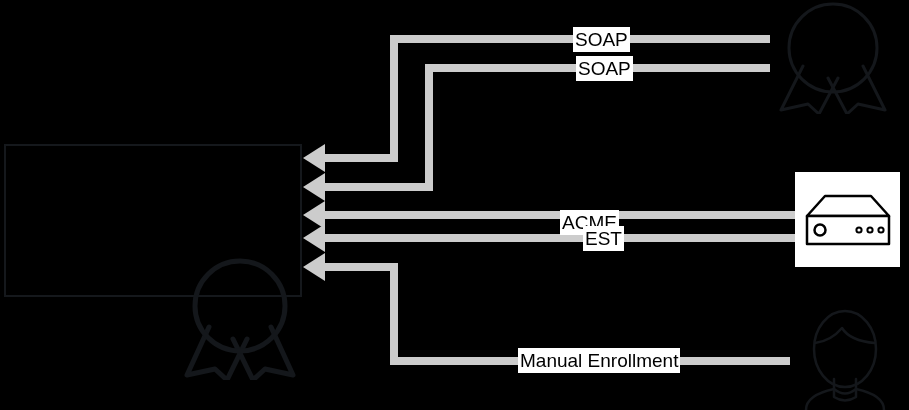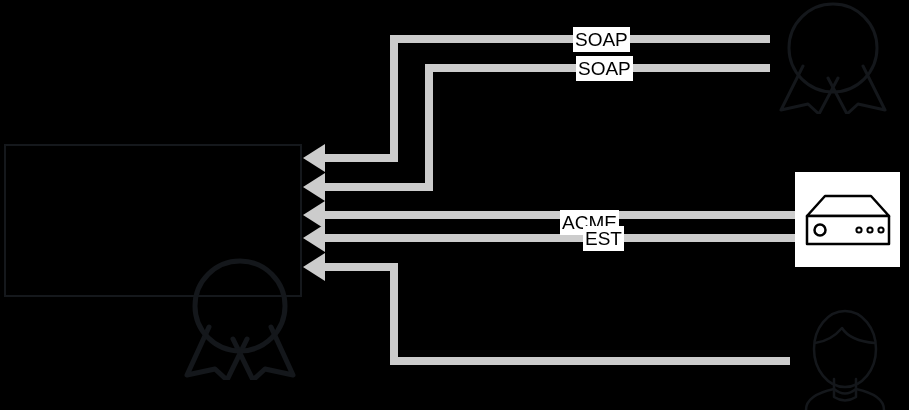--- a/index.html
+++ b/index.html
@@ -107,20 +107,21 @@
   <div class="conn-h" style="left:325px; top:234px; width:470px;"></div>
 
   <div class="conn-h" style="left:390px; top:357px; width:400px;"></div>
   <div class="conn-v" style="left:390px; top:263px; height:100px;"></div>
   <div class="conn-h" style="left:325px; top:263px; width:73px;"></div>
 
   <div class="edge-label" style="left:573px; top:27px;">SOAP</div>
   <div class="edge-label" style="left:576px; top:56px;">SOAP</div>
   <div class="edge-label" style="left:560px; top:203px;margin-top:7px;">ACME</div>
   <div class="edge-label" style="left:583px; top:226px;text-align:right;">EST</div>
+  <div class="edge-label" style="left:518px; top:348px;">Manual Enrollment</div>
 
   <div class="node" style="left:772px; top:2px;">
     <svg width="122" height="112" viewBox="0 0 122 112" aria-hidden="true">
       <g fill="none" stroke="#14171b" stroke-width="3" stroke-linejoin="round" stroke-linecap="round">
         <path d="M31 64 L9 108 L36 102 L47 112 L66 76"></path>
         <path d="M91 64 L113 108 L86 102 L75 112 L56 76"></path>
         <circle cx="61" cy="46" r="44"></circle>
       </g>
     </svg>
   </div>

